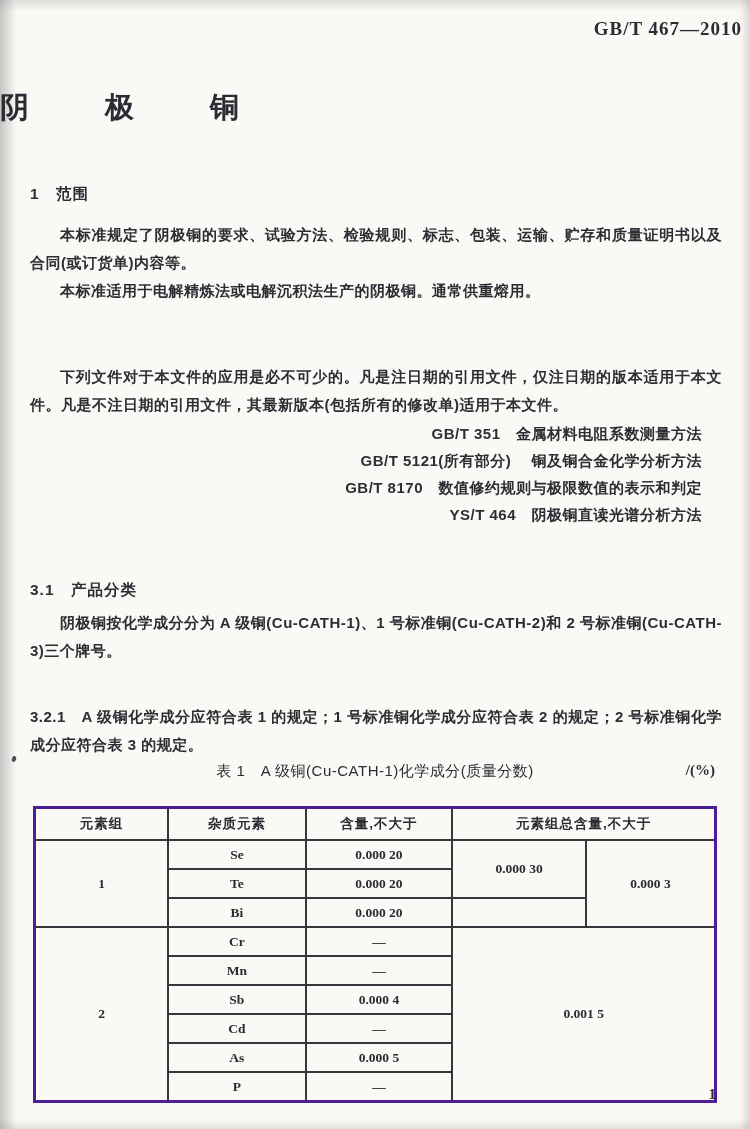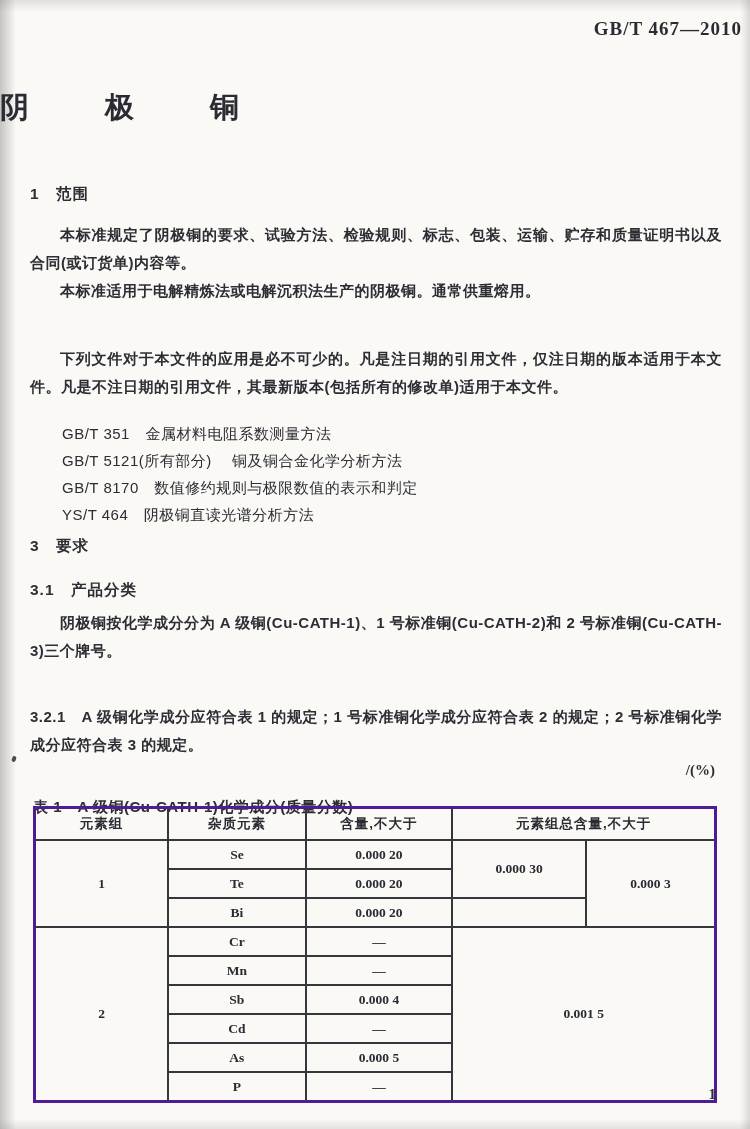--- a/index.html
+++ b/index.html
@@ -40,28 +40,28 @@
     letter-spacing: 6px; color: #2b2b33;
   }
 
   .abs { position: absolute; left: 30px; width: 692px; }
   .heading { font-weight: bold; font-size: 15.5px; letter-spacing: 1px; }
   .body-text {
     font-size: 15px; font-weight: 600; line-height: 28px;
     letter-spacing: 0.5px; text-align: justify;
   }
   .indent { text-indent: 2em; }
-  .ref-line { font-size: 15px; font-weight: 400; line-height: 27px; letter-spacing: 0.5px; }
+  .ref-line { font-size: 15px; font-weight: 700; line-height: 27px; letter-spacing: 0.5px; text-align: right; }
 
   .table-caption-row {
     position: absolute; left: 33px; top: 762px; width: 684px; height: 26px;
   }
   .table-caption {
-    width: 100%; 
-    font-size: 15px; font-weight: bold; letter-spacing: 0.5px; margin-top: 36px;
+    width: 100%; text-align: center;
+    font-size: 15px; font-weight: normal; letter-spacing: 0.5px;
   }
   .table-unit {
     position: absolute; right: 2px; top: 0;
     font-family: "Liberation Serif", serif;
     font-size: 15px; font-weight: bold;
   }
 
   table.t1 {
     position: absolute; left: 33px; top: 806px;
     border-collapse: collapse; table-layout: fixed;
@@ -100,29 +100,28 @@
   <div class="speck"></div>
 
   <div class="header-code">GB/T 467—2010</div>
 
   <div class="doc-title">阴　　极　　铜</div>
 
   <div class="abs heading" style="top:184px">1　范围</div>
   <div class="abs body-text indent" style="top:221px">本标准规定了阴极铜的要求、试验方法、检验规则、标志、包装、运输、贮存和质量证明书以及合同(或订货单)内容等。</div>
   <div class="abs body-text indent" style="top:277px">本标准适用于电解精炼法或电解沉积法生产的阴极铜。通常供重熔用。</div>
 
-  <div class="abs body-text indent" style="top:345px">下列文件对于本文件的应用是必不可少的。凡是注日期的引用文件，仅注日期的版本适用于本文件。凡是不注日期的引用文件，其最新版本(包括所有的修改单)适用于本文件。</div>
+  <div class="abs body-text indent" style="top:363px">下列文件对于本文件的应用是必不可少的。凡是注日期的引用文件，仅注日期的版本适用于本文件。凡是不注日期的引用文件，其最新版本(包括所有的修改单)适用于本文件。</div>
   <div class="abs" style="top:420px; left:62px; width:640px">
     <div class="ref-line">GB/T 351　金属材料电阻系数测量方法</div>
     <div class="ref-line">GB/T 5121(所有部分)　 铜及铜合金化学分析方法</div>
     <div class="ref-line">GB/T 8170　数值修约规则与极限数值的表示和判定</div>
     <div class="ref-line">YS/T 464　阴极铜直读光谱分析方法</div>
   </div>
 
-  <div class="abs heading" style="top:536px">3　要求</div>
   <div class="abs heading" style="top:580px">3.1　产品分类</div>
   <div class="abs body-text indent" style="top:609px">阴极铜按化学成分分为 A 级铜(Cu-CATH-1)、1 号标准铜(Cu-CATH-2)和 2 号标准铜(Cu-CATH-3)三个牌号。</div>
   <div class="abs body-text" style="top:703px">3.2.1　A 级铜化学成分应符合表 1 的规定；1 号标准铜化学成分应符合表 2 的规定；2 号标准铜化学成分应符合表 3 的规定。</div>
 
   <div class="table-caption-row">
     <div class="table-caption">表 1　A 级铜(Cu-CATH-1)化学成分(质量分数)</div>
     <div class="table-unit">/(%)</div>
   </div>
 
   <table class="t1">

